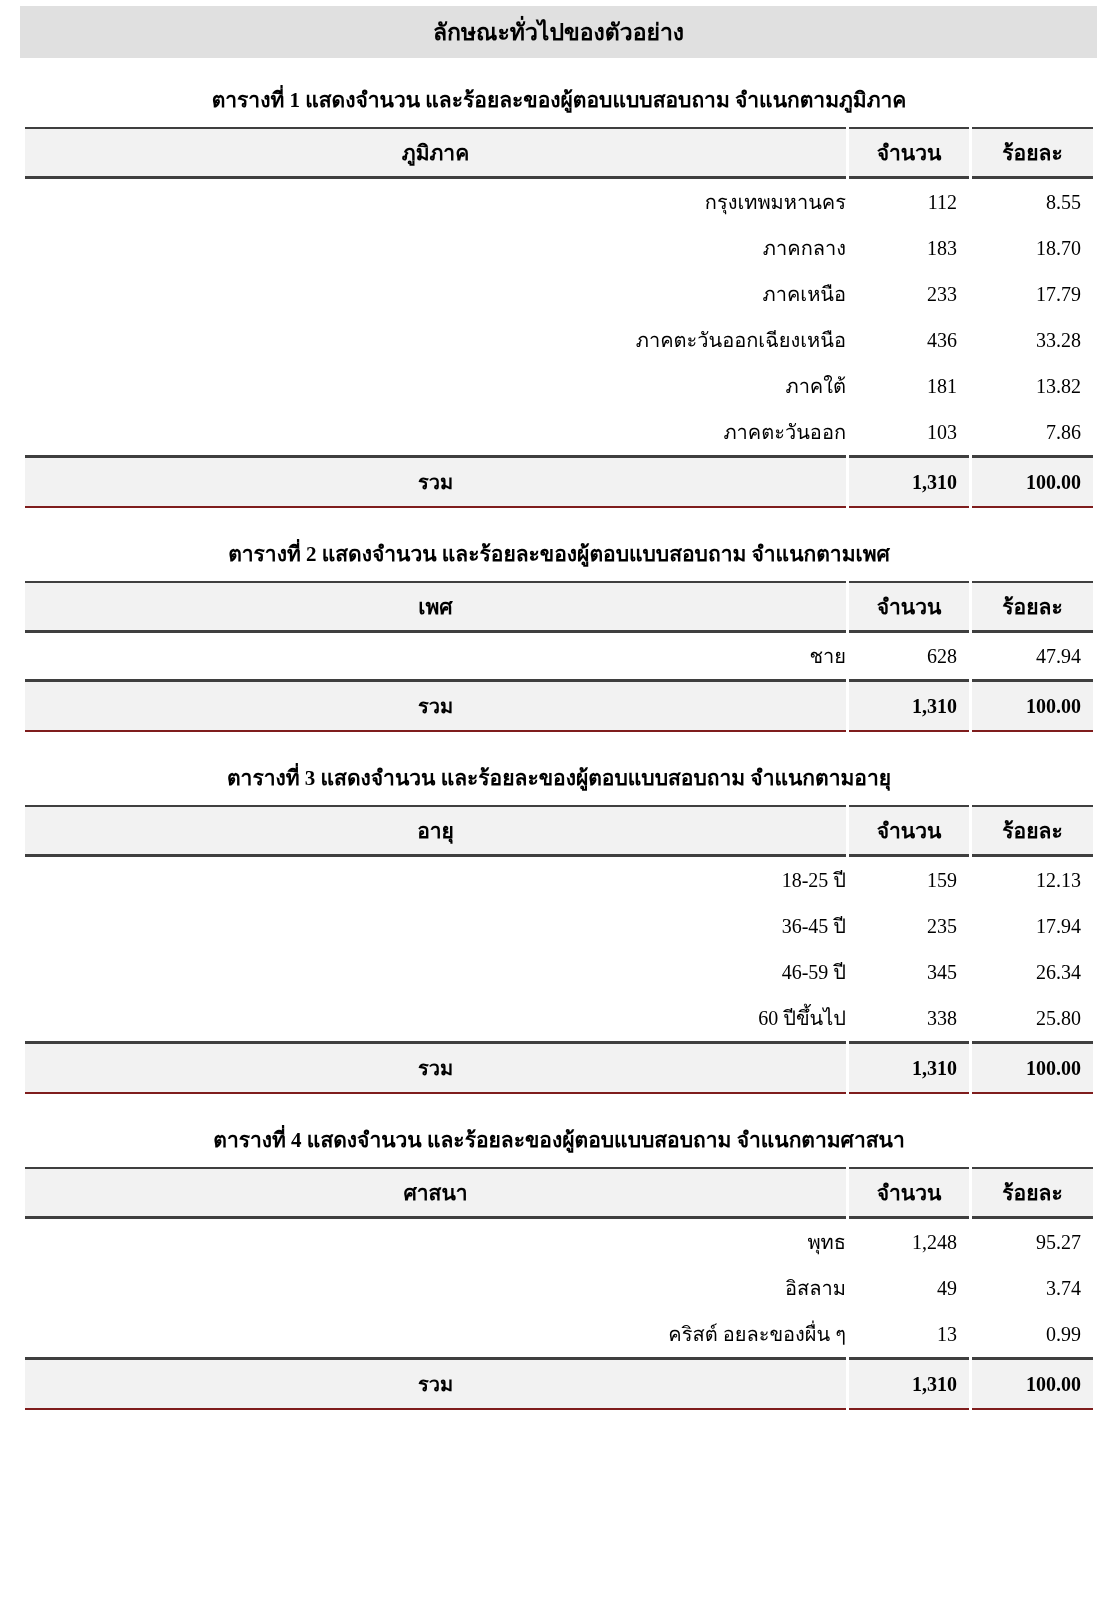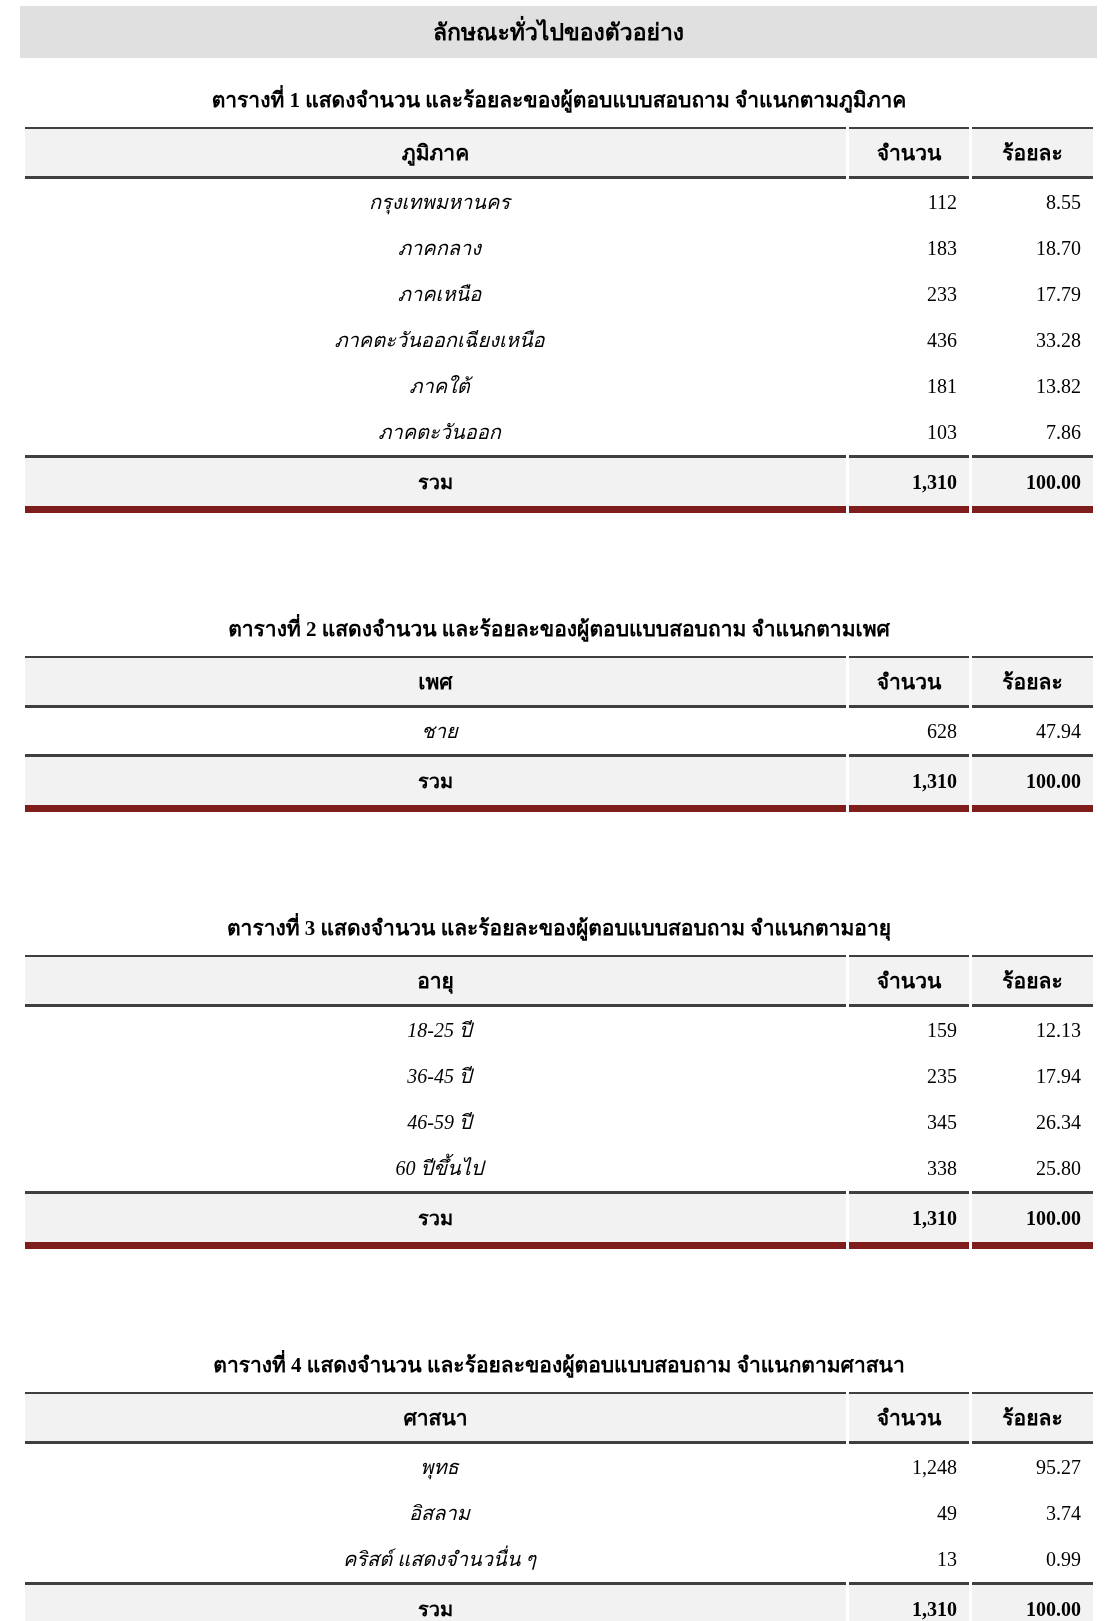--- a/index.html
+++ b/index.html
@@ -24,21 +24,21 @@
     height: 52px;
     background: #e0e0e0;
     font-weight: bold;
     font-size: 23px;
     text-align: center;
     line-height: 54px;
   }
   .table-section {
     margin-left: 25px;
     width: 1068px;
-    margin-top: 102px;
+    margin-top: 32px;
   }
   .table-section:first-of-type {
     margin-top: 28px;
   }
   .caption {
     font-weight: bold;
     font-size: 21px;
     line-height: 28px;
     margin-bottom: 13px;
     white-space: nowrap;
@@ -65,32 +65,31 @@
     padding: 0;
     font-family: Liberation Serif, serif;
   }
   table.tbl tbody td {
     height: 46px;
     font-size: 20px;
     vertical-align: middle;
     padding: 0;
   }
   .cell-label {
-    text-align: center;
+    text-align: right;
     padding-left: 8px !important;
-    font-style: italic;
   }
   .cell-num {
     text-align: right;
     padding-right: 12px !important;
   }
   table.tbl tfoot td {
     background: #f2f2f2;
     border-top: 3px solid #3f3f3f;
-    border-bottom: 7px solid #7f1d1d;
+    border-bottom: 2px solid #7f1d1d;
     height: 48px;
     font-size: 20px;
     font-weight: bold;
     vertical-align: middle;
     padding: 0;
   }
   .cell-total-label {
     text-align: center;
   }
   .cell-total-num {
@@ -237,21 +236,21 @@
               <td class="cell-label">พุทธ</td>
               <td class="cell-num">1,248</td>
               <td class="cell-num">95.27</td>
             </tr>
             <tr>
               <td class="cell-label">อิสลาม</td>
               <td class="cell-num">49</td>
               <td class="cell-num">3.74</td>
             </tr>
             <tr>
-              <td class="cell-label">คริสต์ แสดงจำนวนื่น ๆ</td>
+              <td class="cell-label">คริสต์ อยละของผื่น ๆ</td>
               <td class="cell-num">13</td>
               <td class="cell-num">0.99</td>
             </tr>
           </tbody>
           <tfoot>
             <tr>
               <td class="cell-total-label">รวม</td>
               <td class="cell-total-num">1,310</td>
               <td class="cell-total-num">100.00</td>
             </tr>

